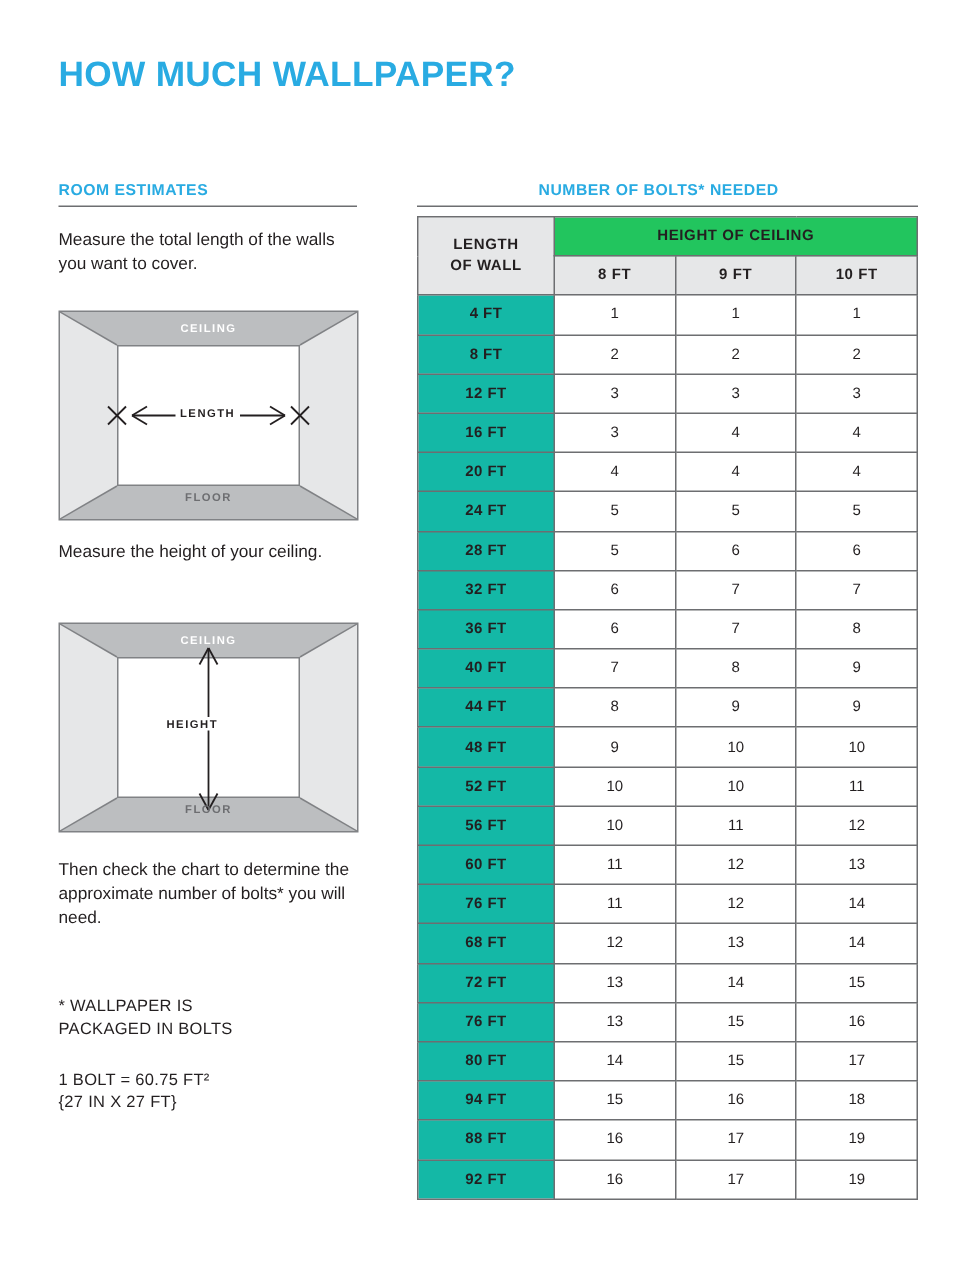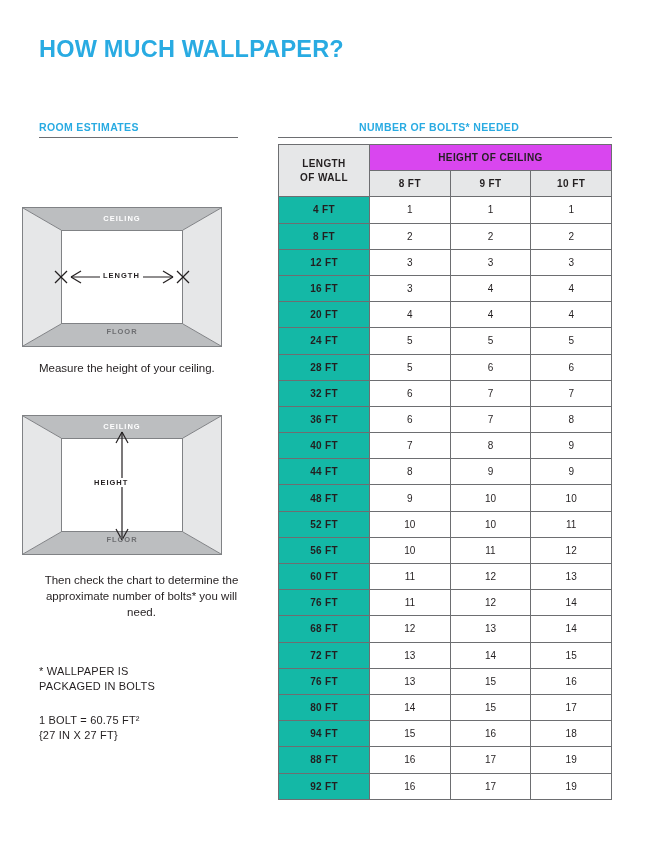--- a/index.html
+++ b/index.html
@@ -52,37 +52,37 @@
   }
 
   .instr {
     position: absolute;
     font-size: 11.5px;
     line-height: 16px;
     color: #231f20;
   }
   .instr-1 { left: 39px; top: 152px; width: 200px; }
   .instr-2 { left: 39px; top: 360px; width: 200px; }
-  .instr-3 { left: 39px; top: 572px; width: 205px; text-align: center; }
+  .instr-3 { left: 39px; top: 572px; width: 205px; }
 
   .note {
     position: absolute;
     font-size: 11px;
     font-weight: normal;
     line-height: 15px;
     letter-spacing: 0.2px;
     color: #231f20;
   }
   .note-1 { left: 39px; top: 664px; width: 210px; }
   .note-2 { left: 39px; top: 713px; width: 210px; }
 
   
   .room {
     position: absolute;
-    left: 22px;
+    left: 39px;
     width: 200px;
     height: 140px;
     border: 1px solid #808285;
     background: #ffffff;
     box-sizing: border-box;
   }
   #room-length { top: 207px; }
   #room-height { top: 415px; }
 
   .room svg { display: block; }
@@ -148,21 +148,21 @@
     font-size: 11px;
     font-weight: bold;
     letter-spacing: 0.4px;
     line-height: 14px;
     background: #e6e7e8;
   }
   th.spanhead {
     font-size: 11px;
     font-weight: bold;
     letter-spacing: 0.4px;
-    background: #d946ef;
+    background: #22c55e;
     height: 30px;
   }
   th.subhead {
     font-size: 10px;
     font-weight: bold;
     letter-spacing: 0.4px;
     background: #e6e7e8;
     height: 26px;
   }
   td.rowhead {
@@ -179,20 +179,21 @@
 </head>
 <body>
 
 <div class="page">
 
   <div class="title">HOW MUCH WALLPAPER?</div>
 
   <div class="left-head">ROOM ESTIMATES</div>
   <div class="left-rule"></div>
 
+  <div class="instr instr-1">Measure the total length of the walls you want to cover.</div>
 
   <div class="room" id="room-length">
     <svg width="198" height="138" viewBox="0 0 198 138">
 
       <polygon points="0,0 198,0 198,138 0,138" fill="#ffffff"></polygon>
 
       <polygon points="0,0 198,0 160,22 38,22" fill="#bcbec0"></polygon>
 
       <polygon points="0,138 38,116 160,116 198,138" fill="#bcbec0"></polygon>
 

